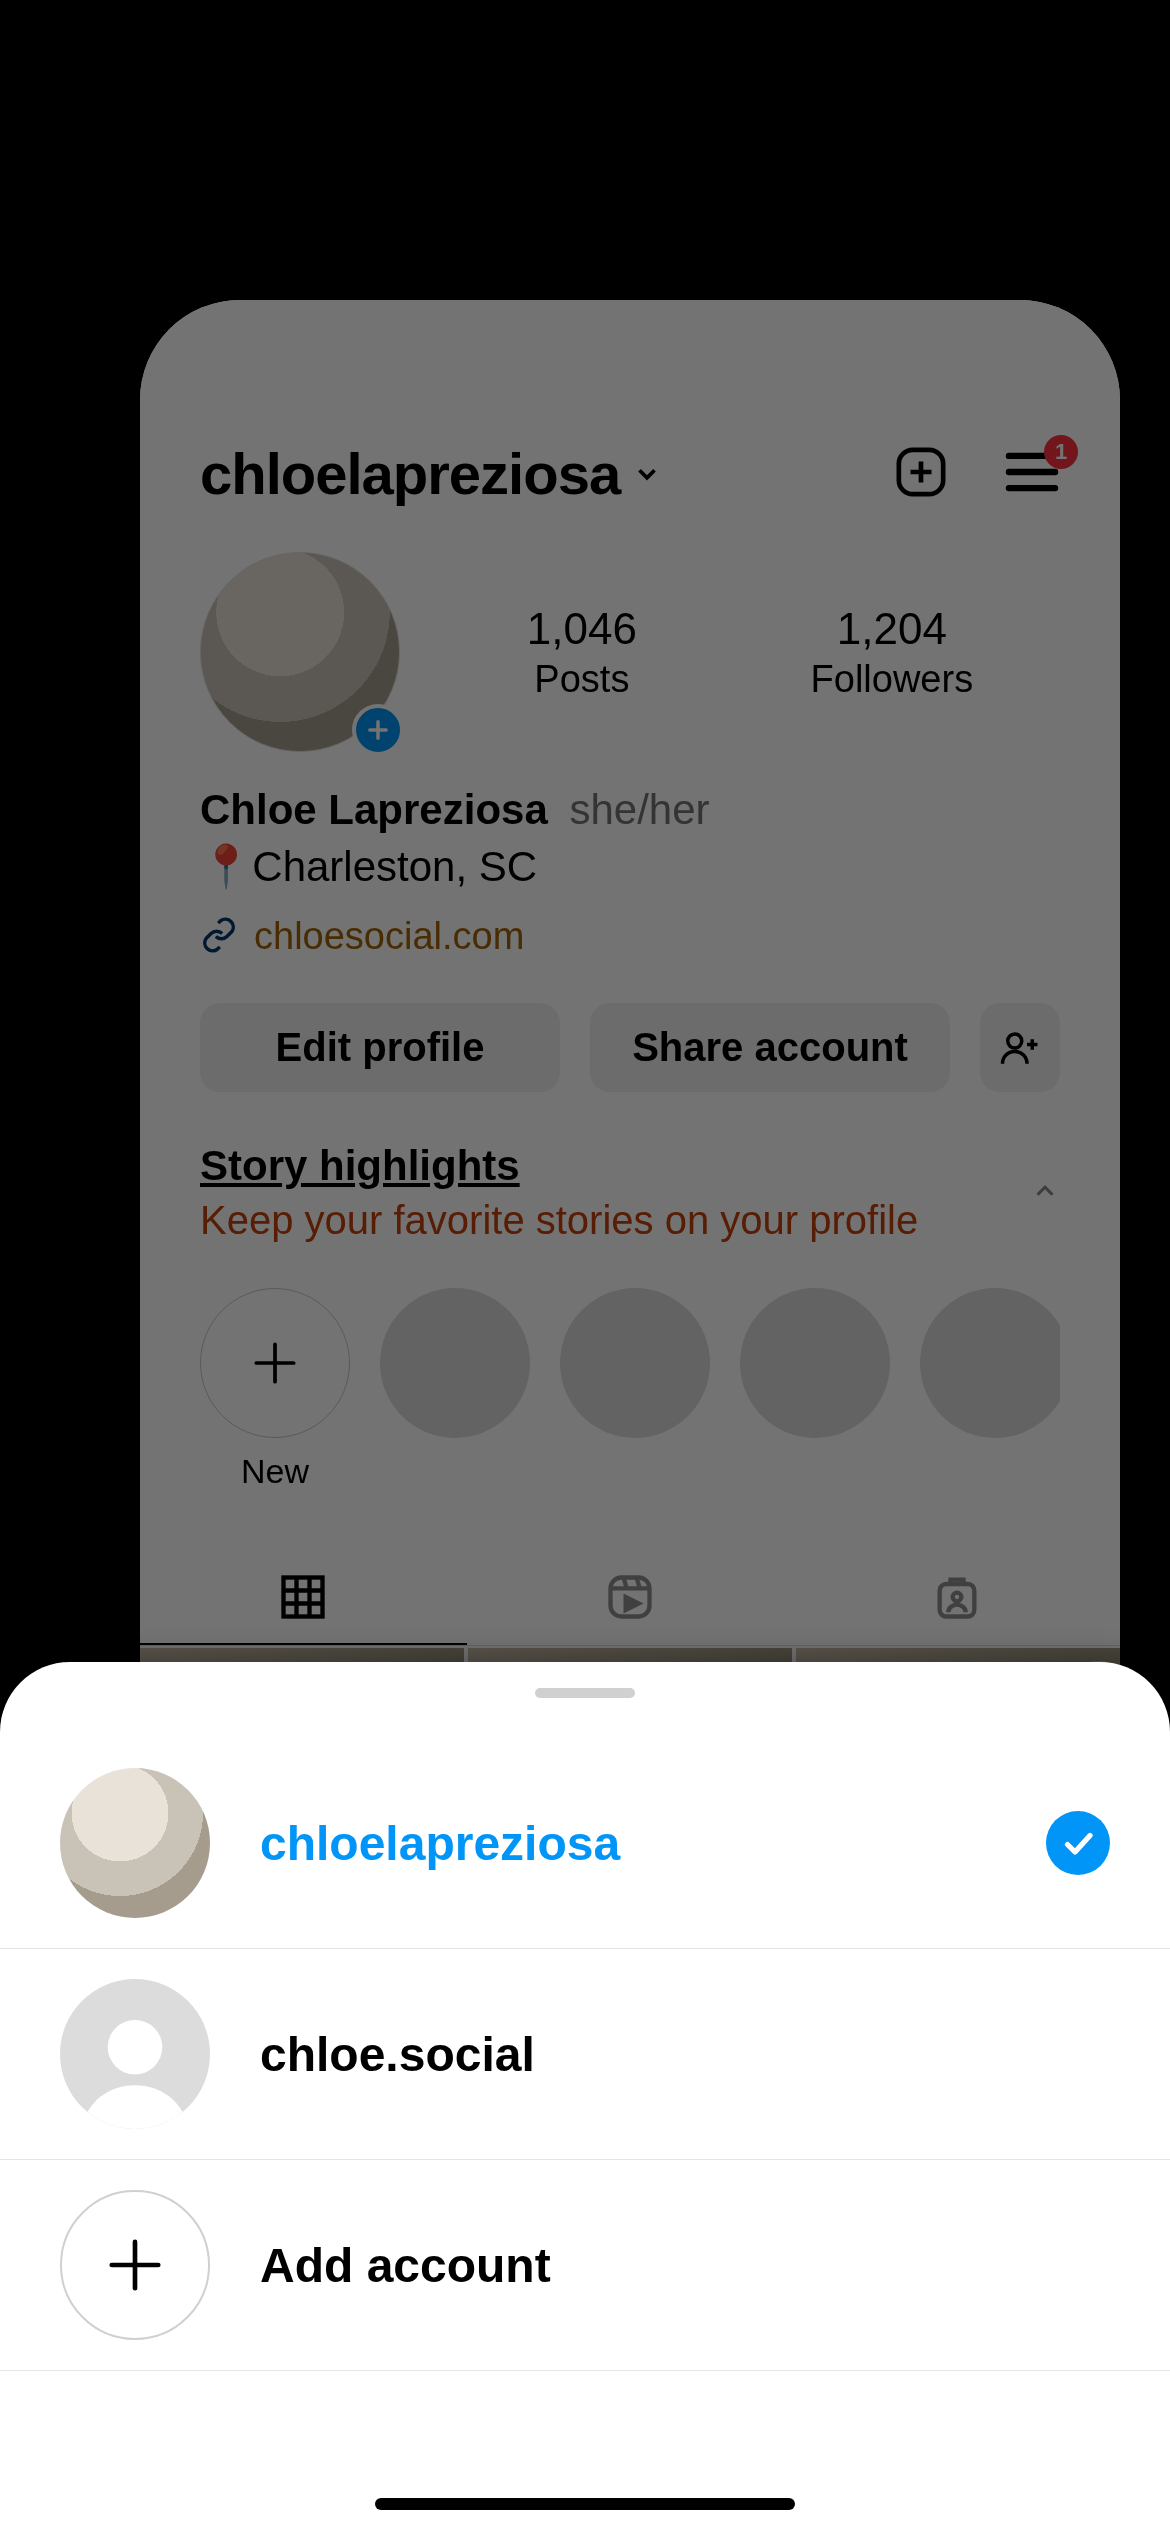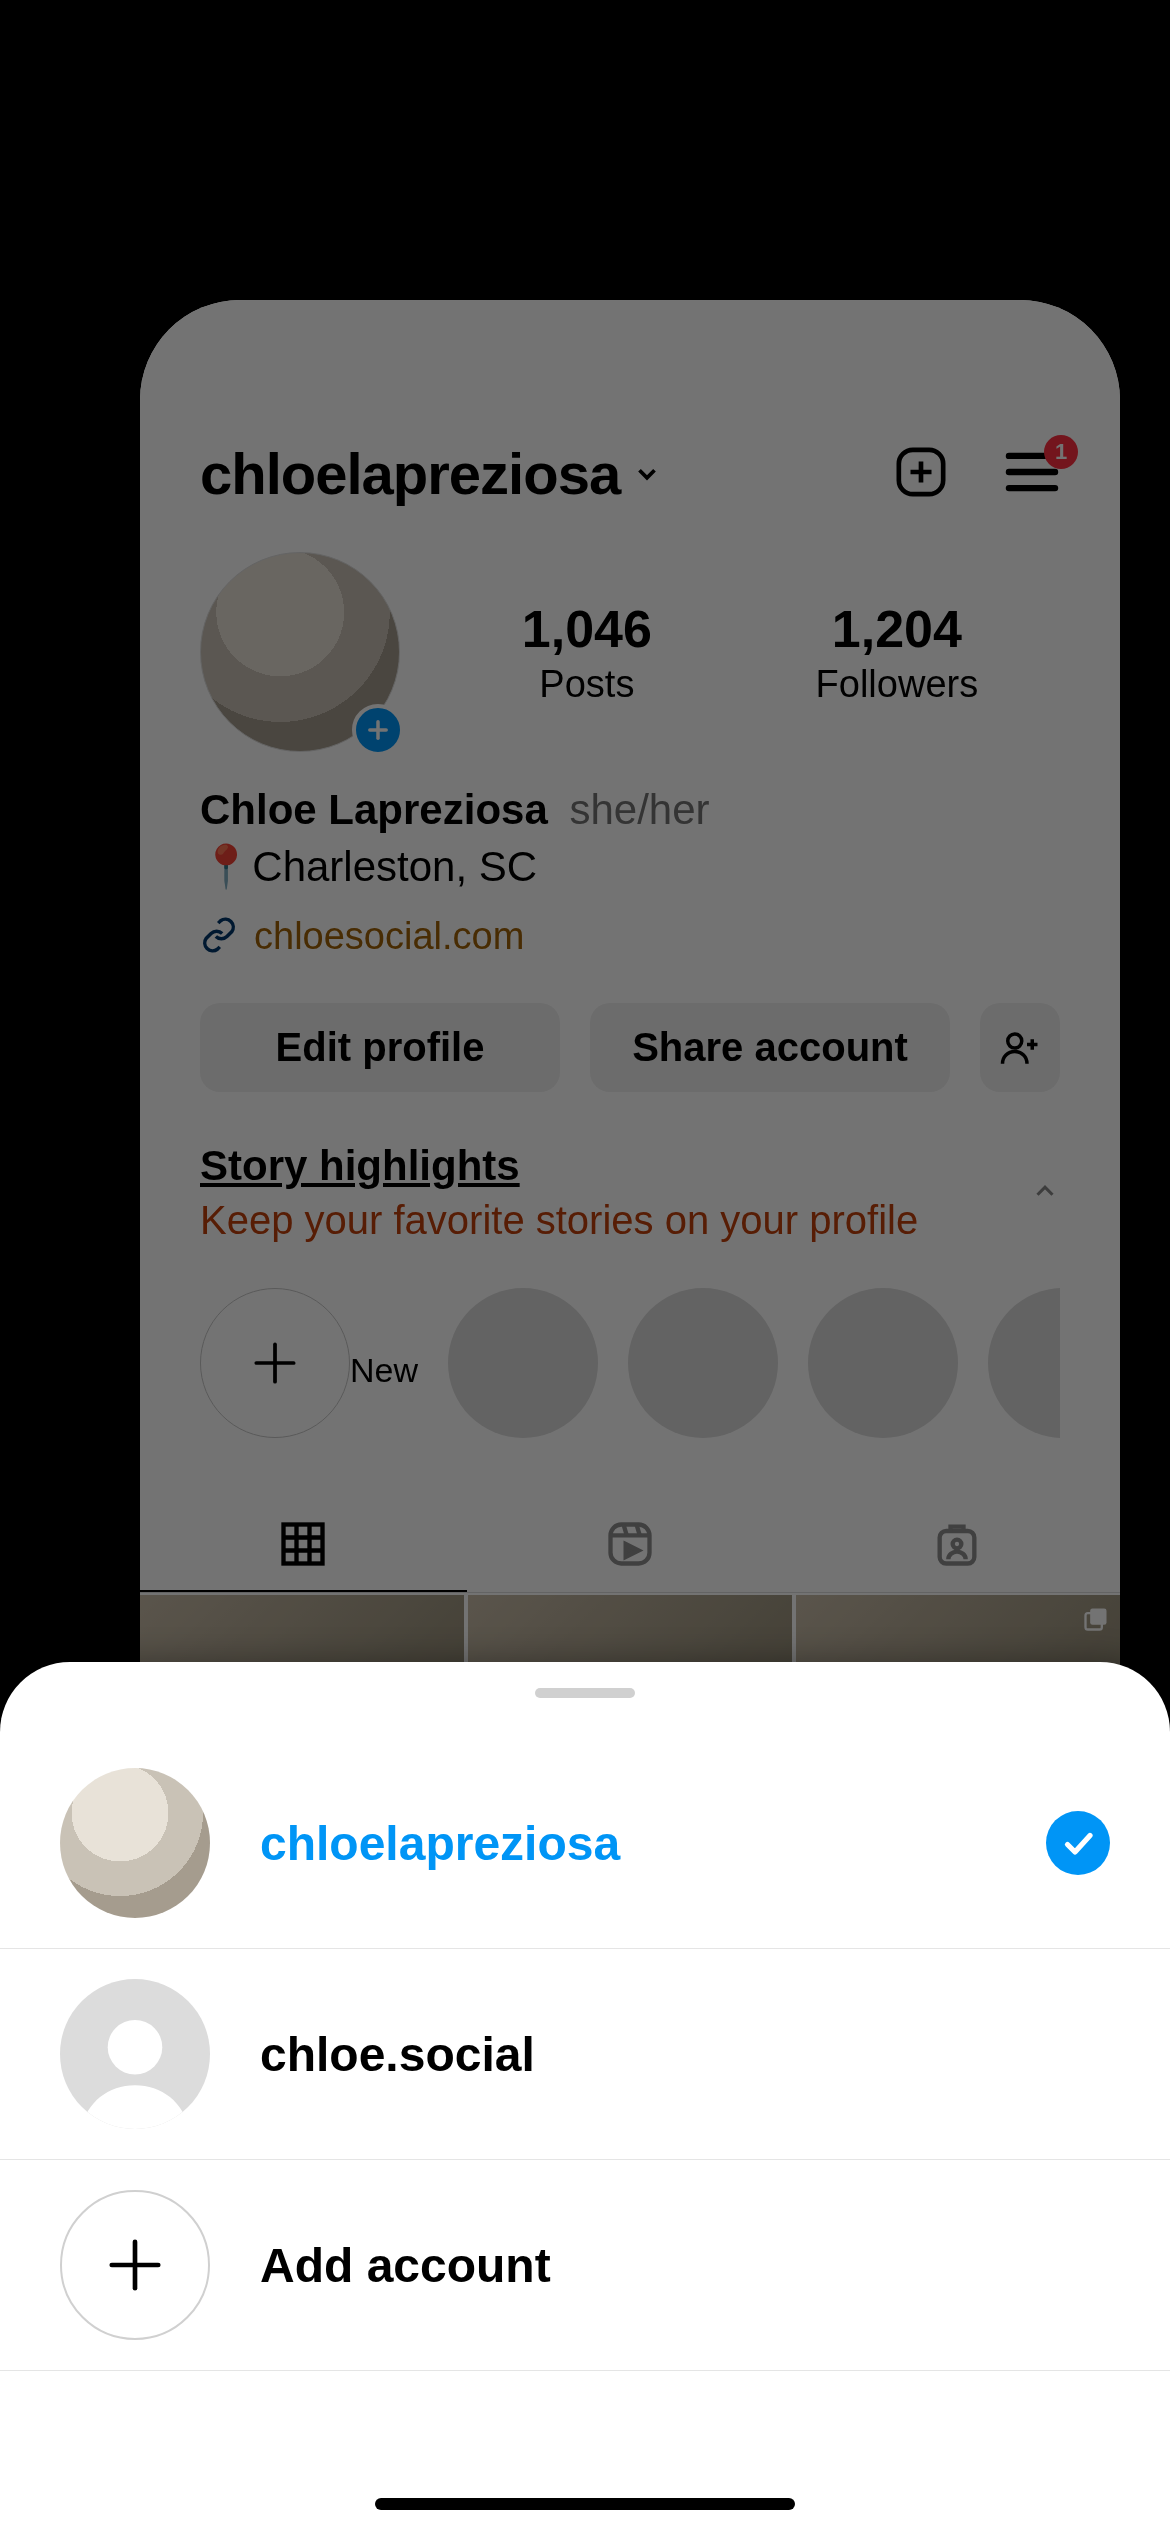--- a/index.html
+++ b/index.html
@@ -51,21 +51,21 @@
   }
   .avatar-plus {
     position: absolute; right: -4px; bottom: -4px;
     width: 52px; height: 52px; border-radius: 50%;
     background: #0095f6; border: 4px solid #fff;
     display: flex; align-items: center; justify-content: center;
   }
   .avatar-plus svg { width: 28px; height: 28px; }
   .stats { flex: 1; display: flex; justify-content: space-around; margin-left: 40px; }
   .stat { text-align: center; }
-  .stat-num { font-size: 52px; font-weight: 700; }
+  .stat-num { font-size: 44px; font-weight: 400; }
   .stat-label { font-size: 38px; margin-top: 4px; }
   .bio { padding: 30px 60px 0 60px; font-size: 42px; line-height: 1.35; }
   .display-name { font-weight: 600; display: inline; }
   .pronouns { color: #737373; font-weight: 400; display: inline; margin-left: 10px; }
   .link-row { display: flex; align-items: center; gap: 16px; padding: 20px 60px 0 60px; }
   .link-text { color: #a16207; font-size: 38px; }
   .link-icon svg { width: 38px; height: 38px; }
   .btn-row { display: flex; gap: 30px; padding: 45px 60px 0 60px; }
   .pill-btn {
     flex: 1; background: #efefef; border-radius: 20px;
@@ -75,21 +75,21 @@
   .sq-btn {
     width: 80px; background: #efefef; border-radius: 20px;
     display: flex; align-items: center; justify-content: center;
   }
   .sq-btn svg { width: 42px; height: 42px; }
   .highlights { padding: 50px 60px 0 60px; }
   .hl-header { display: flex; justify-content: space-between; align-items: center; }
   .hl-title { font-size: 42px; font-weight: 700; text-decoration: underline; }
   .hl-sub { font-size: 40px; color: #c2410c; margin-top: 8px; }
   .hl-row { display: flex; gap: 30px; padding-top: 45px; overflow: hidden; }
-  .hl-item { display: flex; flex-direction: row; align-items: center; }
+  .hl-item { display: flex; flex-direction: column; align-items: center; }
   .hl-circle {
     width: 150px; height: 150px; border-radius: 50%;
     background: #fff; border: 1.5px solid #c7c7c7;
     display: flex; align-items: center; justify-content: center;
   }
   .hl-circle.ghost { background: #dbdbdb; border: none; }
   .hl-label { font-size: 34px; margin-top: 14px; }
   .tabs { display: flex; margin-top: 60px; border-bottom: 1px solid #dbdbdb; }
   .tab { flex: 1; display: flex; justify-content: center; padding: 20px 0; }
   .tab.active { border-bottom: 2px solid #000; }

